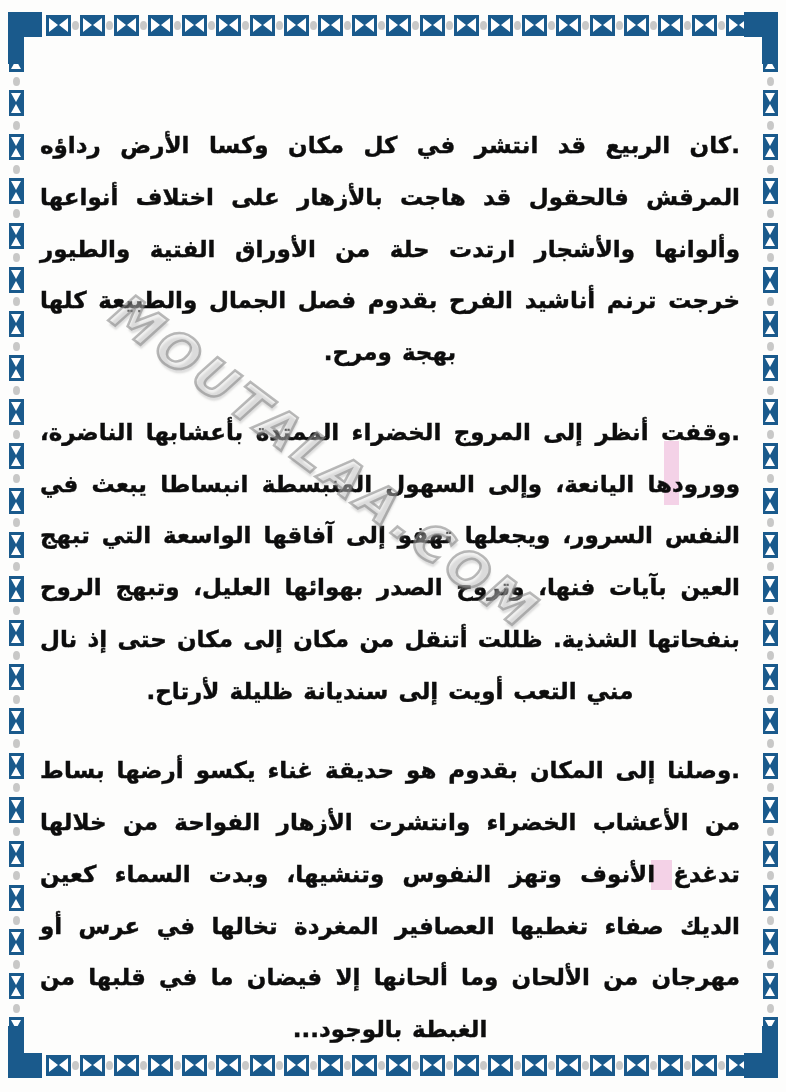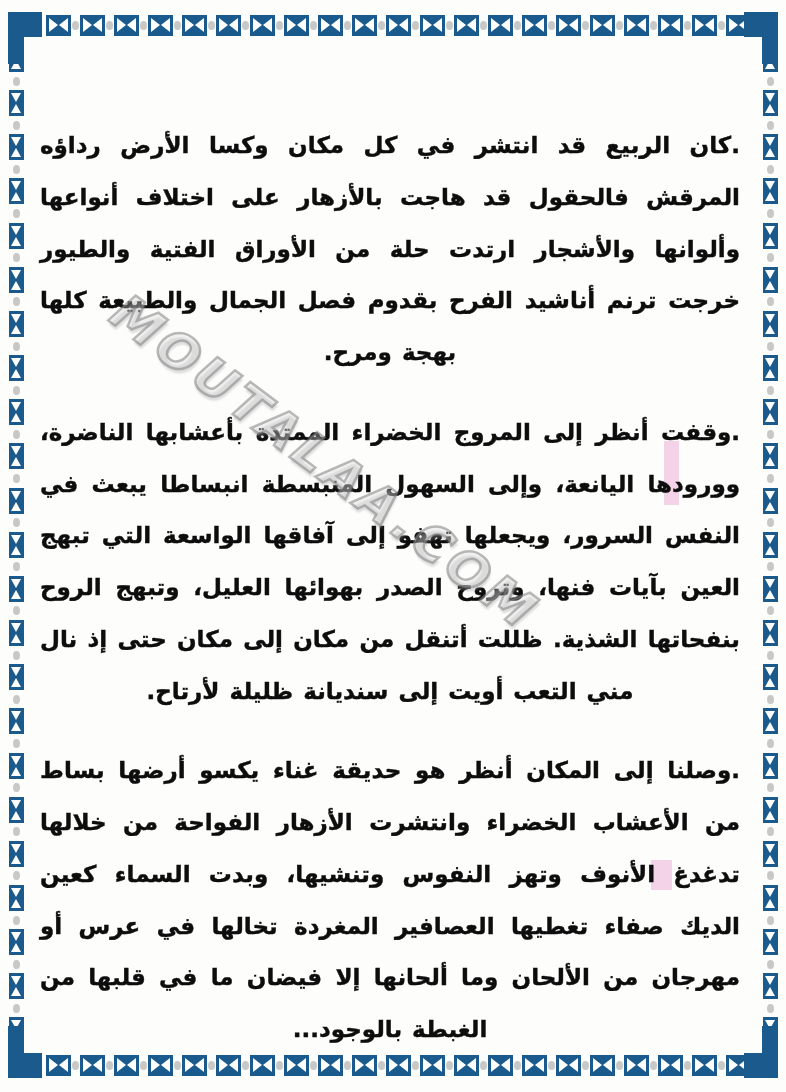--- a/index.html
+++ b/index.html
@@ -305,16 +305,16 @@
 
 <div class="hl hl-1"></div>
 <div class="hl hl-2"></div>
 
 <div class="watermark">MOUTALAA.COM</div>
 
 <div class="content-layer">
   <div class="sheet">
     <p>.كان الربيع قد انتشر في كل مكان وكسا الأرض رداؤه المرقش فالحقول قد هاجت بالأزهار على اختلاف أنواعها وألوانها والأشجار ارتدت حلة من الأوراق الفتية والطيور خرجت ترنم أناشيد الفرح بقدوم فصل الجمال والطبيعة كلها بهجة ومرح.</p>
     <p>.وقفت أنظر إلى المروج الخضراء الممتدة بأعشابها الناضرة، وورودها اليانعة، وإلى السهول المنبسطة انبساطا يبعث في النفس السرور، ويجعلها تهفو إلى آفاقها الواسعة التي تبهج العين بآيات فنها، وتروح الصدر بهوائها العليل، وتبهج الروح بنفحاتها الشذية. ظللت أتنقل من مكان إلى مكان حتى إذ نال مني التعب أويت إلى سنديانة ظليلة لأرتاح.</p>
-    <p>.وصلنا إلى المكان أنظر هو حديقة غناء يكسو أرضها بساط من الأعشاب الخضراء وانتشرت الأزهار الفواحة من خلالها تدغدغ الأنوف وتهز النفوس وتنشيها، وبدت السماء كعين الديك صفاء تغطيها العصافير المغردة تخالها في عرس أو مهرجان من الألحان وما ألحانها إلا فيضان ما في قلبها من الغبطة بالوجود...</p>
+    <p>.وصلنا إلى المكان بقدوم هو حديقة غناء يكسو أرضها بساط من الأعشاب الخضراء وانتشرت الأزهار الفواحة من خلالها تدغدغ الأنوف وتهز النفوس وتنشيها، وبدت السماء كعين الديك صفاء تغطيها العصافير المغردة تخالها في عرس أو مهرجان من الألحان وما ألحانها إلا فيضان ما في قلبها من الغبطة بالوجود...</p>
     <p>.جلست تحت سنديانة ظليلة، أغصانها متشابكة، يمر بها النسيم فتطرب، ويداعبها بأصابعه الخفية فتسمعني من حفيف أوراقها، وتغريد بلابلها أعذب معزوفة غنتها أوتار الحياة</p>
   </div>
 </div>
 
 </body></html>

